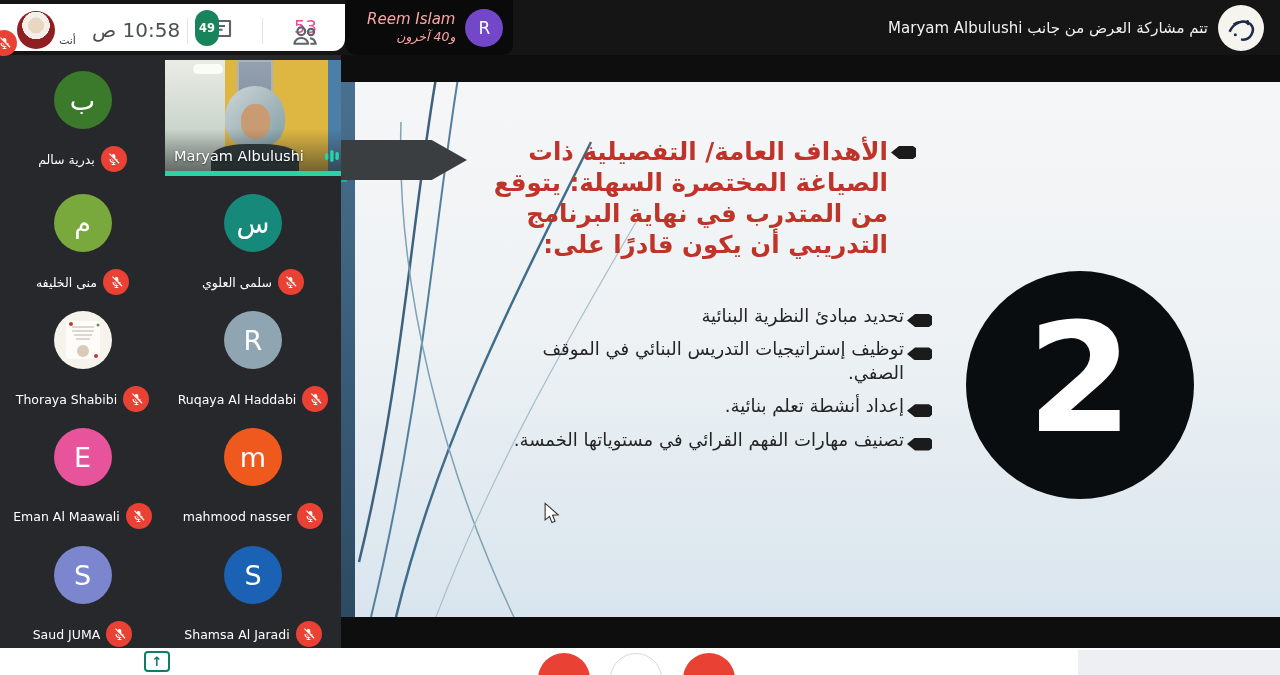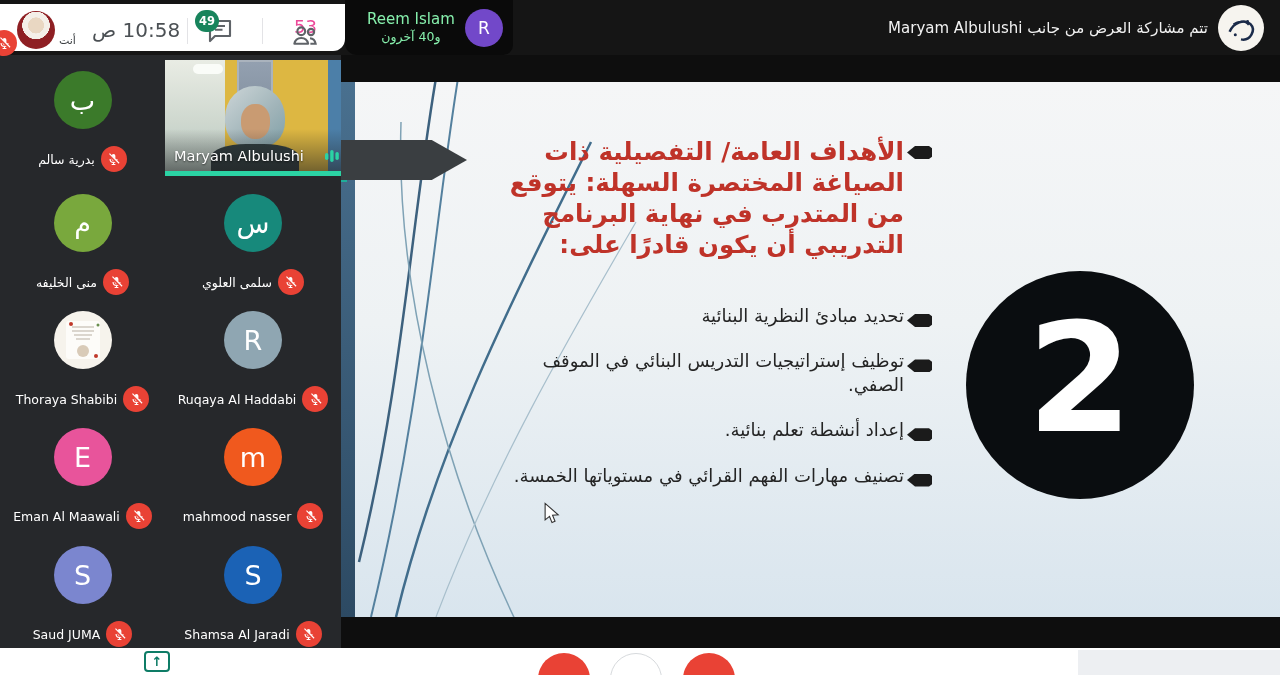--- a/index.html
+++ b/index.html
@@ -17,29 +17,29 @@
   .topbar{position:absolute;left:0;top:0;width:1280px;height:55px;background:var(--topbar-dark);z-index:20;}
   .topcard{position:absolute;left:0;top:4px;width:345px;height:47px;background:#fff;border-radius:0 0 12px 0;display:flex;align-items:center;}
   .self-avatar{position:absolute;left:17px;top:7px;width:38px;height:38px;border-radius:50%;
     background:radial-gradient(circle at 50% 38%, #e9d7c2 0 26%, #f4efe8 27% 45%, #8e1f23 46% 100%);}
   .self-mic{position:absolute;left:-9px;top:26px;}
   .you-label{position:absolute;left:59px;top:30px;font-size:11px;color:#3c4043;text-align:center;}
   .time{position:absolute;left:92px;top:14px;font-size:20px;color:#4b5054;direction:rtl;letter-spacing:.5px;}
   .tb-div{position:absolute;top:14px;width:1px;height:26px;background:#e3e3e6;}
   .tb-div.d1{left:187px;} .tb-div.d2{left:262px;}
   .chat-group{position:absolute;left:205px;top:12px;width:44px;height:34px;}
-  .chat-badge{position:absolute;left:-10px;top:-6px;min-width:24px;height:22px;border-radius:12px;background:var(--badge-green);
+  .chat-badge{position:absolute;left:-10px;top:-6px;min-width:24px;height:36px;border-radius:12px;background:var(--badge-green);
     color:#fff;font-size:11.5px;font-weight:bold;display:flex;align-items:center;justify-content:center;padding:0 4px;z-index:2;}
   .people-group{position:absolute;left:278px;top:10px;width:52px;height:38px;}
   .people-count{position:absolute;left:16px;top:2px;font-size:18px;color:#ec4899;}
   .people-ico{position:absolute;left:12px;top:6px;}
 
   .banner-pill{position:absolute;left:345px;top:0;height:55px;background:#0a0a0a;border-radius:0 0 10px 12px;
     display:flex;align-items:center;gap:10px;padding:0 10px 0 22px;}
-  .banner-text{text-align:center;color:#86efac;line-height:1.25;}
+  .banner-text{text-align:right;color:#fca5a5;line-height:1.25;font-style:italic;}
   .banner-name{font-size:15px;}
   .banner-others{font-size:12.5px;direction:rtl;}
   .banner-avatar{width:38px;height:38px;border-radius:50%;background:#7248c9;color:#fff;display:flex;align-items:center;justify-content:center;font-size:17px;}
   .share-notice{position:absolute;right:72px;top:0;height:55px;display:flex;align-items:center;color:#f1f1f1;font-size:15px;direction:rtl;}
   .logo{position:absolute;right:16px;top:5px;width:46px;height:46px;border-radius:50%;background:#f6f4ef;display:flex;align-items:center;justify-content:center;}
 
   
   .panel{position:absolute;left:0;top:55px;width:341px;height:593px;background:var(--panel-bg);z-index:10;
     display:grid;grid-template-columns:165px 176px;grid-template-rows:123px 117px 117px 118px 118px;}
   .ptile{display:flex;flex-direction:column;align-items:center;justify-content:flex-start;padding-top:16px;}
@@ -72,26 +72,26 @@
   .strip{position:absolute;left:0;top:0;width:14px;height:535px;background:linear-gradient(#49708f,#2d4a63);}
   .strip-notch{position:absolute;left:0;top:88px;width:6px;height:12px;background:#1fae9a;}
   .s-arrow{position:absolute;left:0;top:58px;width:126px;height:40px;background:var(--arrow);
     clip-path:polygon(0 0,72% 0,100% 50%,72% 100%,0 100%);}
   .curves{position:absolute;left:0;top:0;}
 
   .rtl-block{direction:rtl;text-align:right;}
   .s-item{display:flex;align-items:flex-start;}
   .s-marker{flex:0 0 auto;width:25px;height:13px;margin-top:10px;margin-left:3px;background:#1b1b1b;
     clip-path:polygon(0 50%,32% 0,88% 0,100% 18%,100% 82%,88% 100%,32% 100%);}
-  .s-heading-wrap{position:absolute;right:348px;top:54px;width:430px;}
+  .s-heading-wrap{position:absolute;right:364px;top:54px;width:430px;}
   .s-heading{font-size:24.5px;font-weight:bold;color:var(--slide-red);line-height:1.27;}
   .s-body-wrap{position:absolute;right:348px;top:222px;width:440px;}
   .s-example{font-size:25px;font-weight:bold;color:var(--slide-blue);border-bottom:2.5px solid var(--slide-blue);display:inline-block;line-height:1.25;}
   .s-bullet{font-size:18px;color:var(--slide-ink);line-height:1.3;}
-  .s-item + .s-item{margin-top:22px;}
+  .s-item + .s-item{margin-top:10px;}
 
   .num-circle{position:absolute;left:625px;top:189px;width:228px;height:228px;border-radius:50%;background:#0a0d10;
     display:flex;align-items:center;justify-content:center;}
   .num-circle span{color:#fff;font-size:152px;font-weight:bold;line-height:1;transform:translateY(-6px);}
   .cursor{position:absolute;left:202px;top:420px;}
 
   
   .bottombar{position:absolute;left:0;top:648px;width:1280px;height:27px;background:#fff;z-index:30;}
   .present-btn{position:absolute;left:144px;top:3px;width:26px;height:21px;border:2px solid var(--present-green);border-radius:4px;
     display:flex;align-items:center;justify-content:center;color:var(--present-green);font-size:13px;font-weight:bold;background:#fff;line-height:1;}

